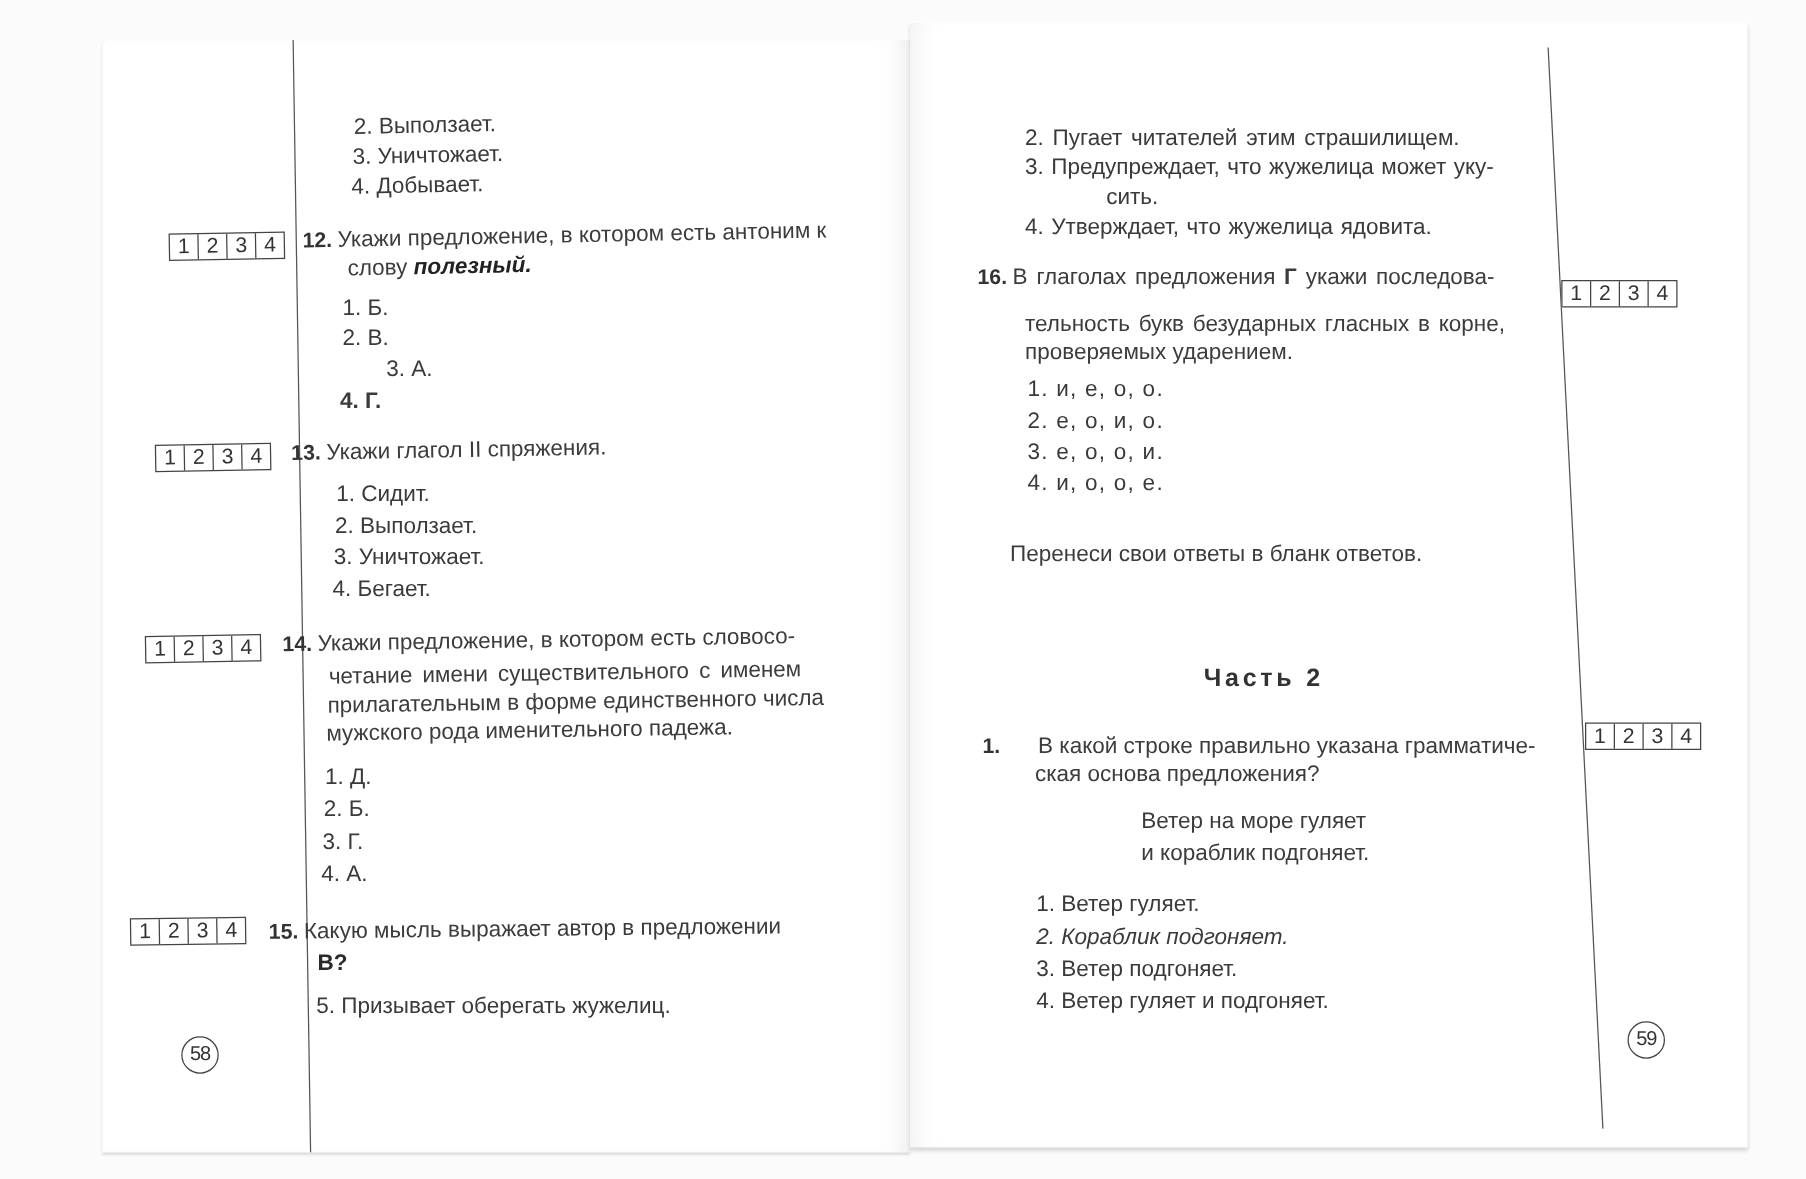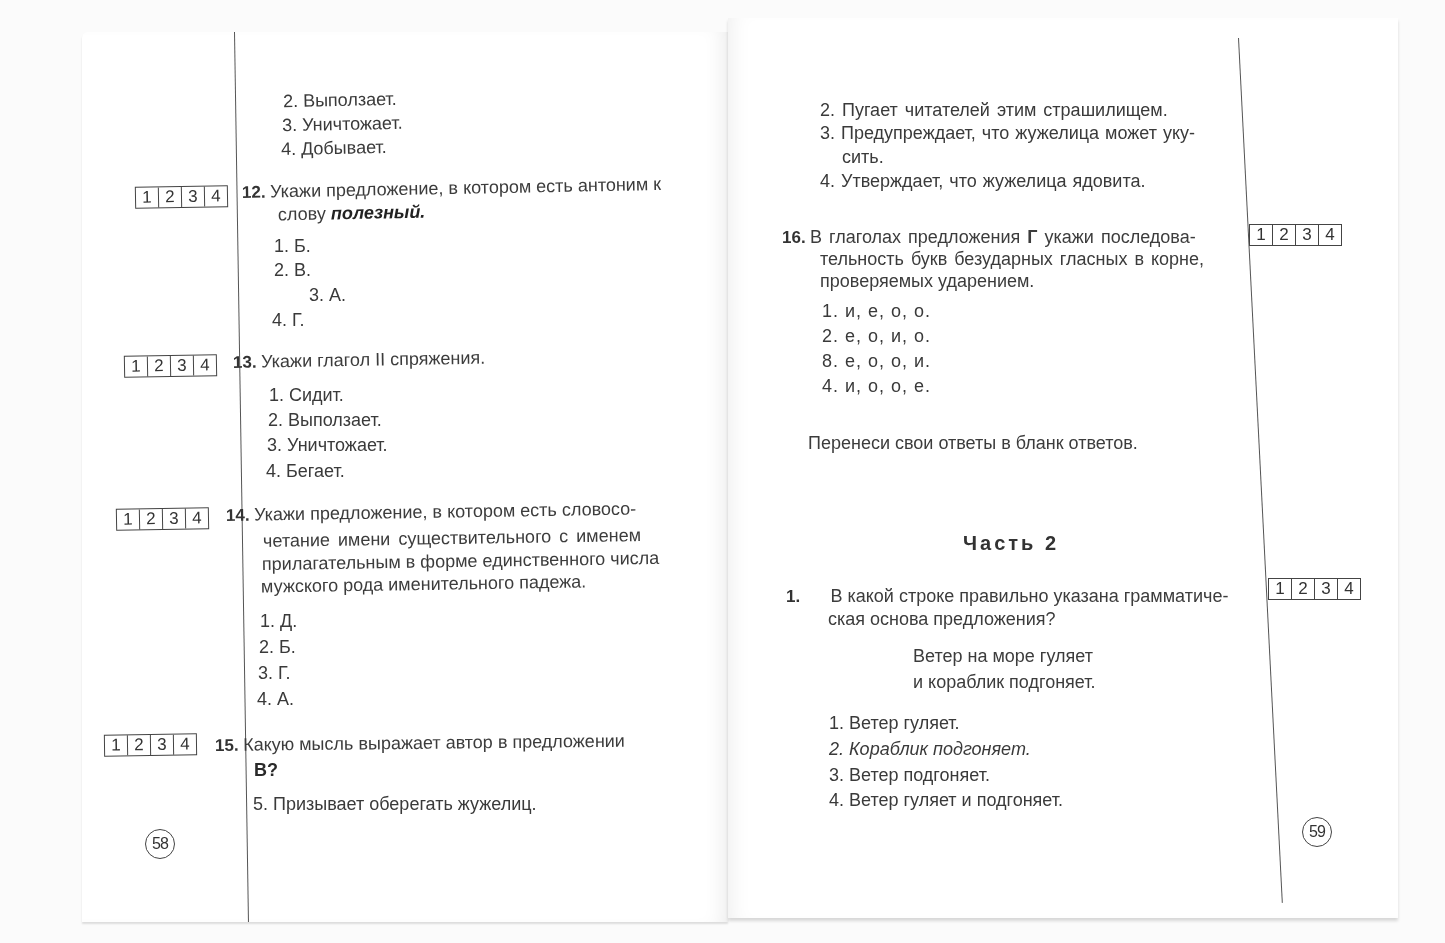--- a/index.html
+++ b/index.html
@@ -67,21 +67,21 @@
 <div class="abs" style="left:242px; top:180px; transform:rotate(-1.1deg); transform-origin:left;">
   <span class="qnum">12.</span>
   <span class="txt">Укажи предложение, в котором есть антоним к</span>
 </div>
 <div class="abs txt" style="left:278px; top:201px; transform:rotate(-1.1deg);">
   <span>слову </span><span class="bold">полезный.</span>
 </div>
 <div class="abs opt" style="left:274px; top:234px;">1. Б.</div>
 <div class="abs opt" style="left:274px; top:258px;">2. В.</div>
 <div class="abs opt" style="left:273px; top:283px;margin-left:36px;">3. А.</div>
-<div class="abs opt" style="left:272px; top:308px;">4. Г.</div>
+<div class="abs opt" style="left:272px; top:308px;font-weight:bold;">4. Г.</div>
 
 <div class="ansbox" style="left:124px; top:355px; transform:rotate(-1deg);">
   <span>1</span>
   <span>2</span>
   <span>3</span>
   <span>4</span>
 </div>
 <div class="abs" style="left:233px; top:350px; transform:rotate(-1deg); transform-origin:left;">
   <span class="qnum">13.</span>
   <span class="txt">Укажи глагол II спряжения.</span>
@@ -122,38 +122,38 @@
 <div class="abs txt" style="left:254px; top:758px; font-weight:bold; color:#2a2a2a;">В?</div>
 <div class="abs opt" style="left:253px; top:792px;">5. Призывает оберегать жужелиц.</div>
 
 <div class="pgnum" style="left:145px; top:829px;">58</div>
 
 <div class="page page-right"></div>
 <div class="margin-line" style="left:1238px; top:38px; height:866px; transform:rotate(-2.9deg); transform-origin:top;"></div>
 
 <div class="abs opt" style="left:820px; top:98px; word-spacing:2px;">2. Пугает читателей этим страшилищем.</div>
 <div class="abs opt" style="left:820px; top:121px; word-spacing:1px;">3. Предупреждает, что жужелица может уку-</div>
-<div class="abs opt" style="left:842px; top:145px;">сить.</div>
+<div class="abs opt" style="left:885px; top:145px;">сить.</div>
 <div class="abs opt" style="left:820px; top:169px; word-spacing:1px;">4. Утверждает, что жужелица ядовита.</div>
 
-<div class="abs" style="left:782px; top:225px;">
+<div class="abs" style="left:782px; top:209px;">
   <span class="qnum">16.</span>
   <span class="txt" style="word-spacing:2px;"><span>В глаголах предложения </span><b>Г</b><span> укажи последова-</span></span>
 </div>
 <div class="abs txt" style="left:820px; top:247px; word-spacing:2px;">тельность букв безударных гласных в корне,</div>
 <div class="abs txt" style="left:820px; top:269px;text-align:right;">проверяемых ударением.</div>
 <div class="ansbox" style="left:1249px; top:224px;">
   <span>1</span>
   <span>2</span>
   <span>3</span>
   <span>4</span>
 </div>
 <div class="abs opt" style="left:822px; top:299px; letter-spacing:1px;">1. и, е, о, о.</div>
 <div class="abs opt" style="left:822px; top:324px; letter-spacing:1px;">2. е, о, и, о.</div>
-<div class="abs opt" style="left:822px; top:349px; letter-spacing:1px;">8. е, о, о, и.</div>
+<div class="abs opt" style="left:822px; top:349px; letter-spacing:1px;">3. е, о, о, и.</div>
 <div class="abs opt" style="left:822px; top:374px; letter-spacing:1px;">4. и, о, о, е.</div>
 
 <div class="abs txt" style="left:808px; top:431px;">Перенеси свои ответы в бланк ответов.</div>
 
 <div class="abs heading" style="left:963px; top:532px;">Часть 2</div>
 
 <div class="abs" style="left:786px; top:584px;">
   <span class="qnum" style="display:inline-block; width:40px;">1.</span>
   <span class="txt">В какой строке правильно указана грамматиче-</span>
 </div>

